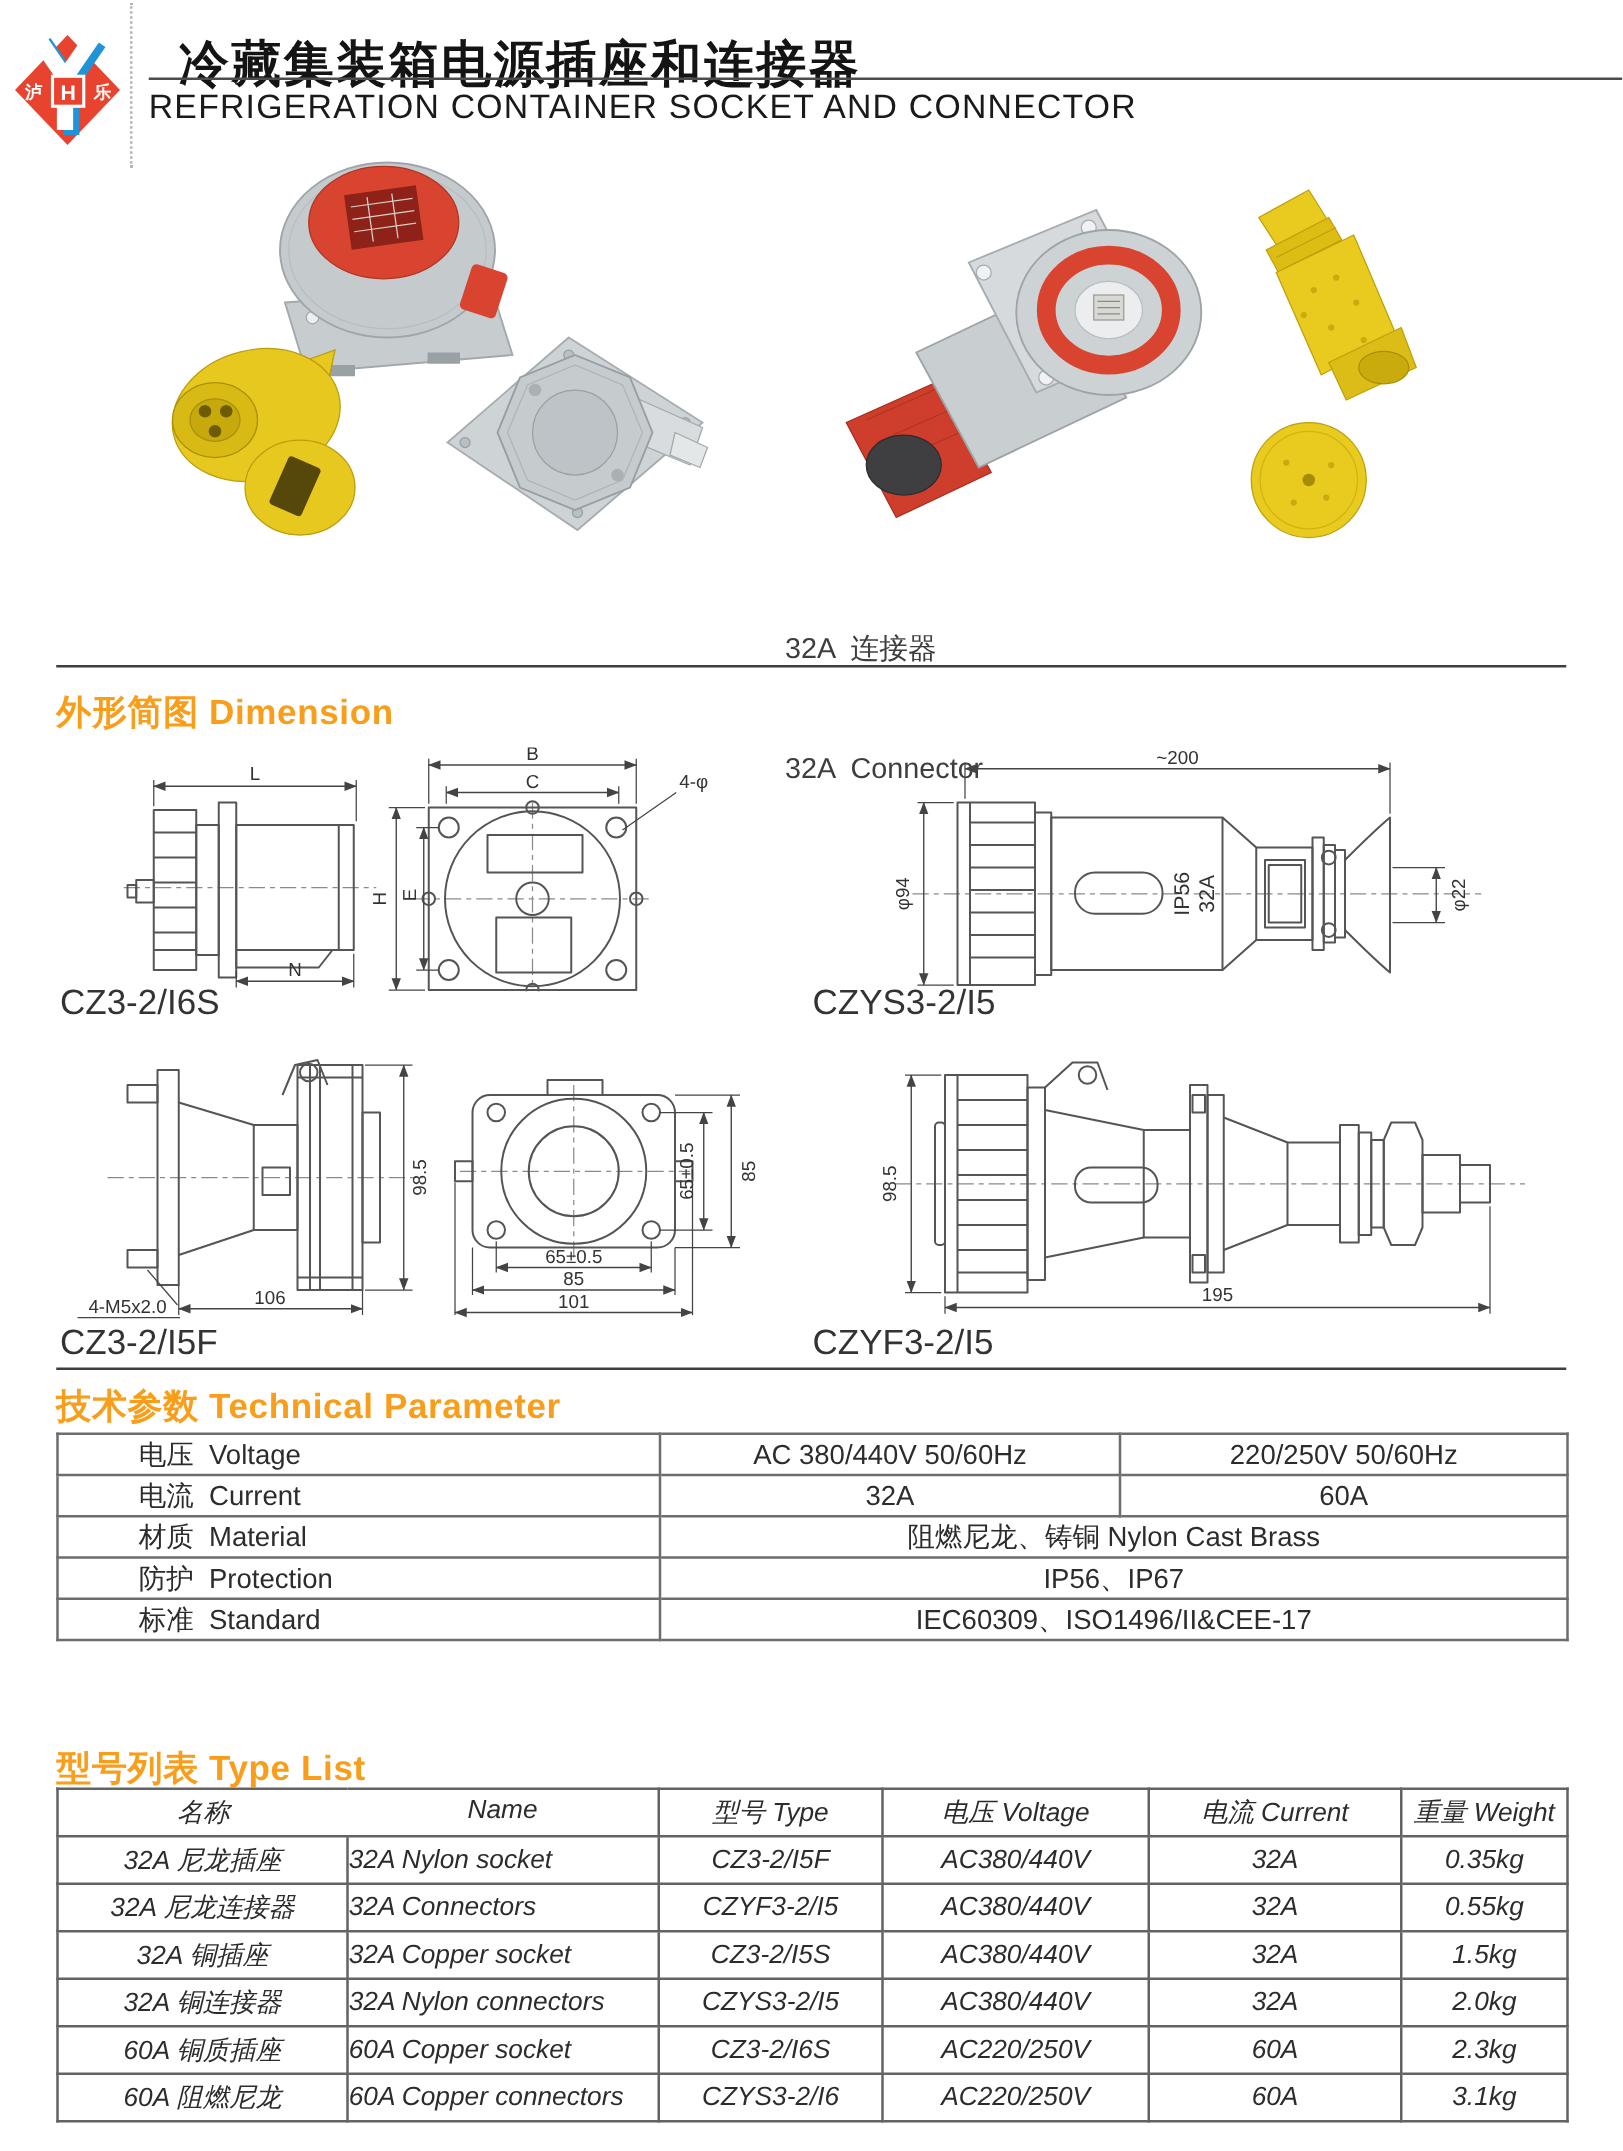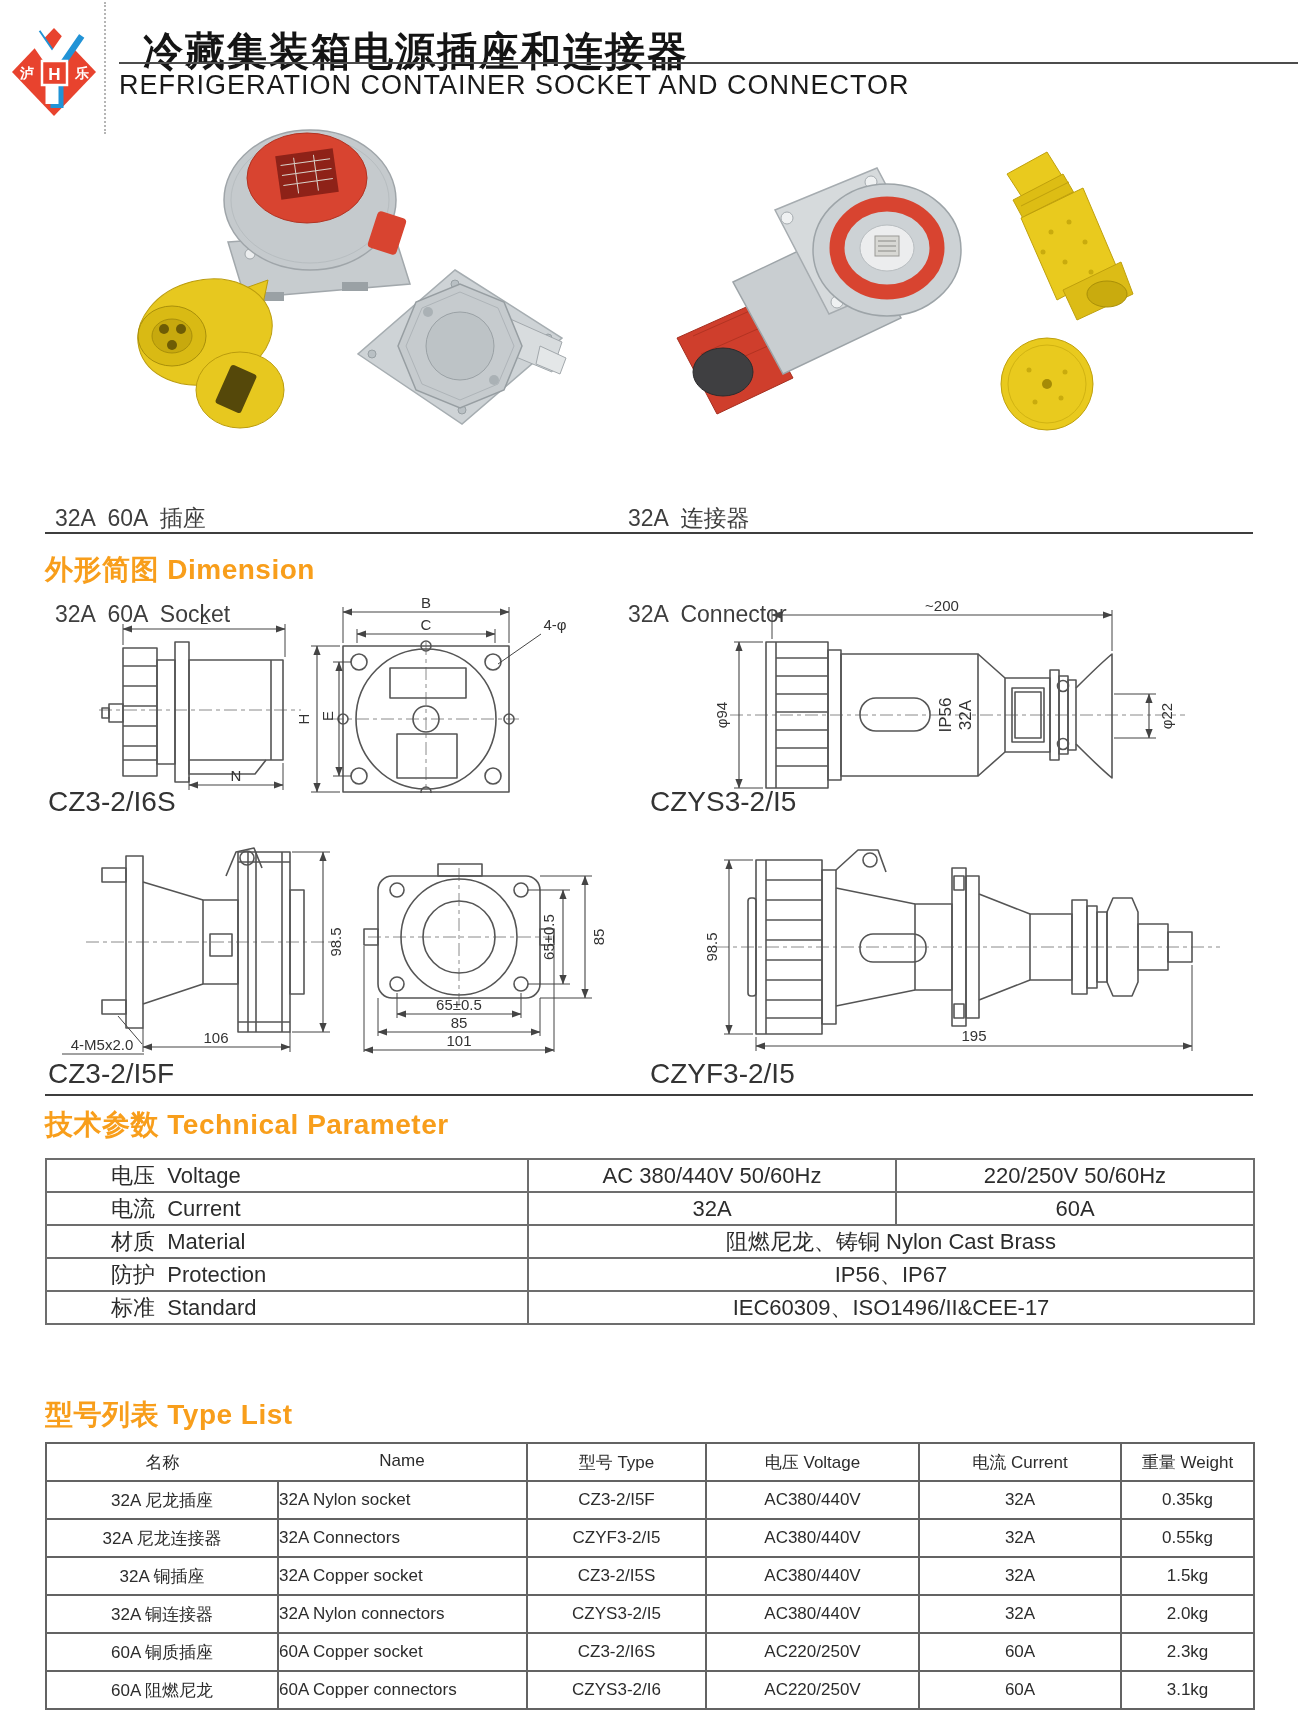--- a/index.html
+++ b/index.html
@@ -7,25 +7,25 @@
         font-family:"Liberation Sans",sans-serif;color:#222;overflow:hidden;}
   .abs{position:absolute;}
   .title-cn{font-size:40px;font-weight:bold;letter-spacing:2px;color:#141414;white-space:pre;margin-left:24px;}
   .title-en{font-size:27px;font-weight:400;letter-spacing:1px;color:#1a1a1a;white-space:pre;}
   .title-rule{border-top:2px solid #4c4c4c;}
   .divider{border-top:2px solid #3e3e3e;}
   .dotline{border-left:2px dotted #b5b5b5;width:0;}
   .caption{font-size:23px;color:#3e3e3e;line-height:32px;white-space:pre;}
   .sec-title{font-size:28px;font-weight:bold;color:#F89E1B;letter-spacing:0.5px;white-space:pre;}
   .model-label{font-size:28px;color:#333;white-space:pre;}
-  table{border-collapse:collapse;table-layout:fixed;margin-top:12px;}
+  table{border-collapse:collapse;table-layout:fixed;}
   .tech{width:1208px;font-size:22px;color:#2c2c2c;}
   .tech td{border:2px solid #6d6d6d;height:31px;text-align:center;padding:0;overflow:hidden;}
   .tech td.lab{text-align:left;padding-left:64px;white-space:pre;}
-  .types{width:1208px;font-size:17px;color:#2c2c2c;}
+  .types{width:1208px;font-size:21px;color:#2c2c2c;font-style:italic;}
   .types td{border:2px solid #636363;height:36px;text-align:center;padding:0;overflow:hidden;}
   .types td.namecell{text-align:left;}
   .hsplit{display:flex;}
   .hsplit span{display:block;text-align:center;}
   svg text{font-family:"Liberation Sans",sans-serif;}
   .dim{font-size:15px;fill:#333;}
   .dim2{font-size:17px;fill:#333;}
 </style>
 </head>
 <body>
@@ -139,24 +139,20 @@
       <circle cx="402" cy="262" r="46" fill="#e9ca1e" stroke="#bfa00c"></circle>
       <circle cx="402" cy="262" r="39" fill="none" stroke="#d1b312"></circle>
       <circle cx="402" cy="262" r="5" fill="#a58b06"></circle>
       <circle cx="384" cy="248" r="2.5" fill="#c9ab0e"></circle>
         <circle cx="420" cy="250" r="2.5" fill="#c9ab0e"></circle>
       <circle cx="390" cy="280" r="2.5" fill="#c9ab0e"></circle>
         <circle cx="416" cy="276" r="2.5" fill="#c9ab0e"></circle>
     </g>
   </svg>
 
-  <div class="abs caption" style="left:55px;top:438px">
-    <div>32A  60A  插座</div>
-    <div>32A  60A  Socket</div>
-  </div>
   <div class="abs caption" style="left:628px;top:438px">
     <div>32A  连接器</div>
     <div>32A  Connector</div>
   </div>
 
   <div class="abs divider" style="left:45px;top:532px;width:1208px"></div>
 
   <div class="abs sec-title" style="left:45px;top:551px">外形简图 Dimension</div>
 
   <svg class="abs" style="left:85px;top:598px" width="505" height="195" viewBox="0 0 505 195">

